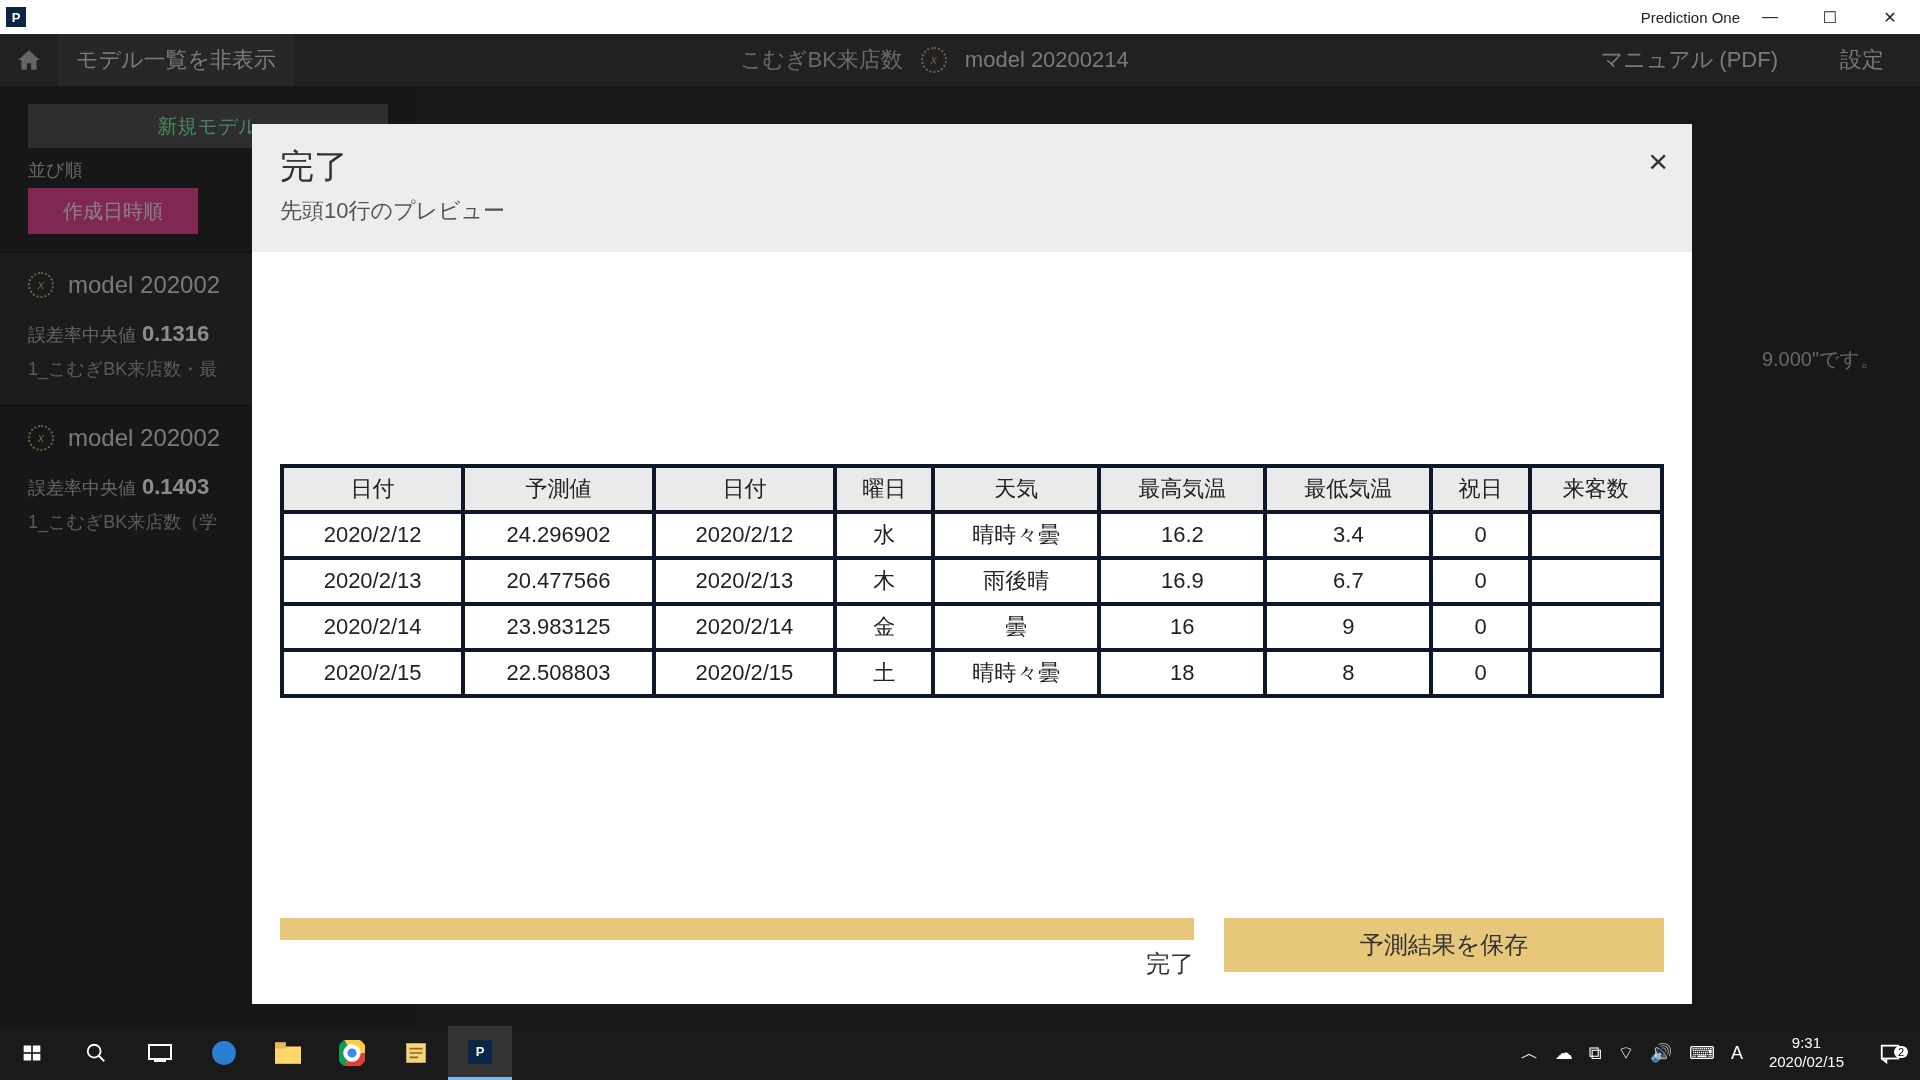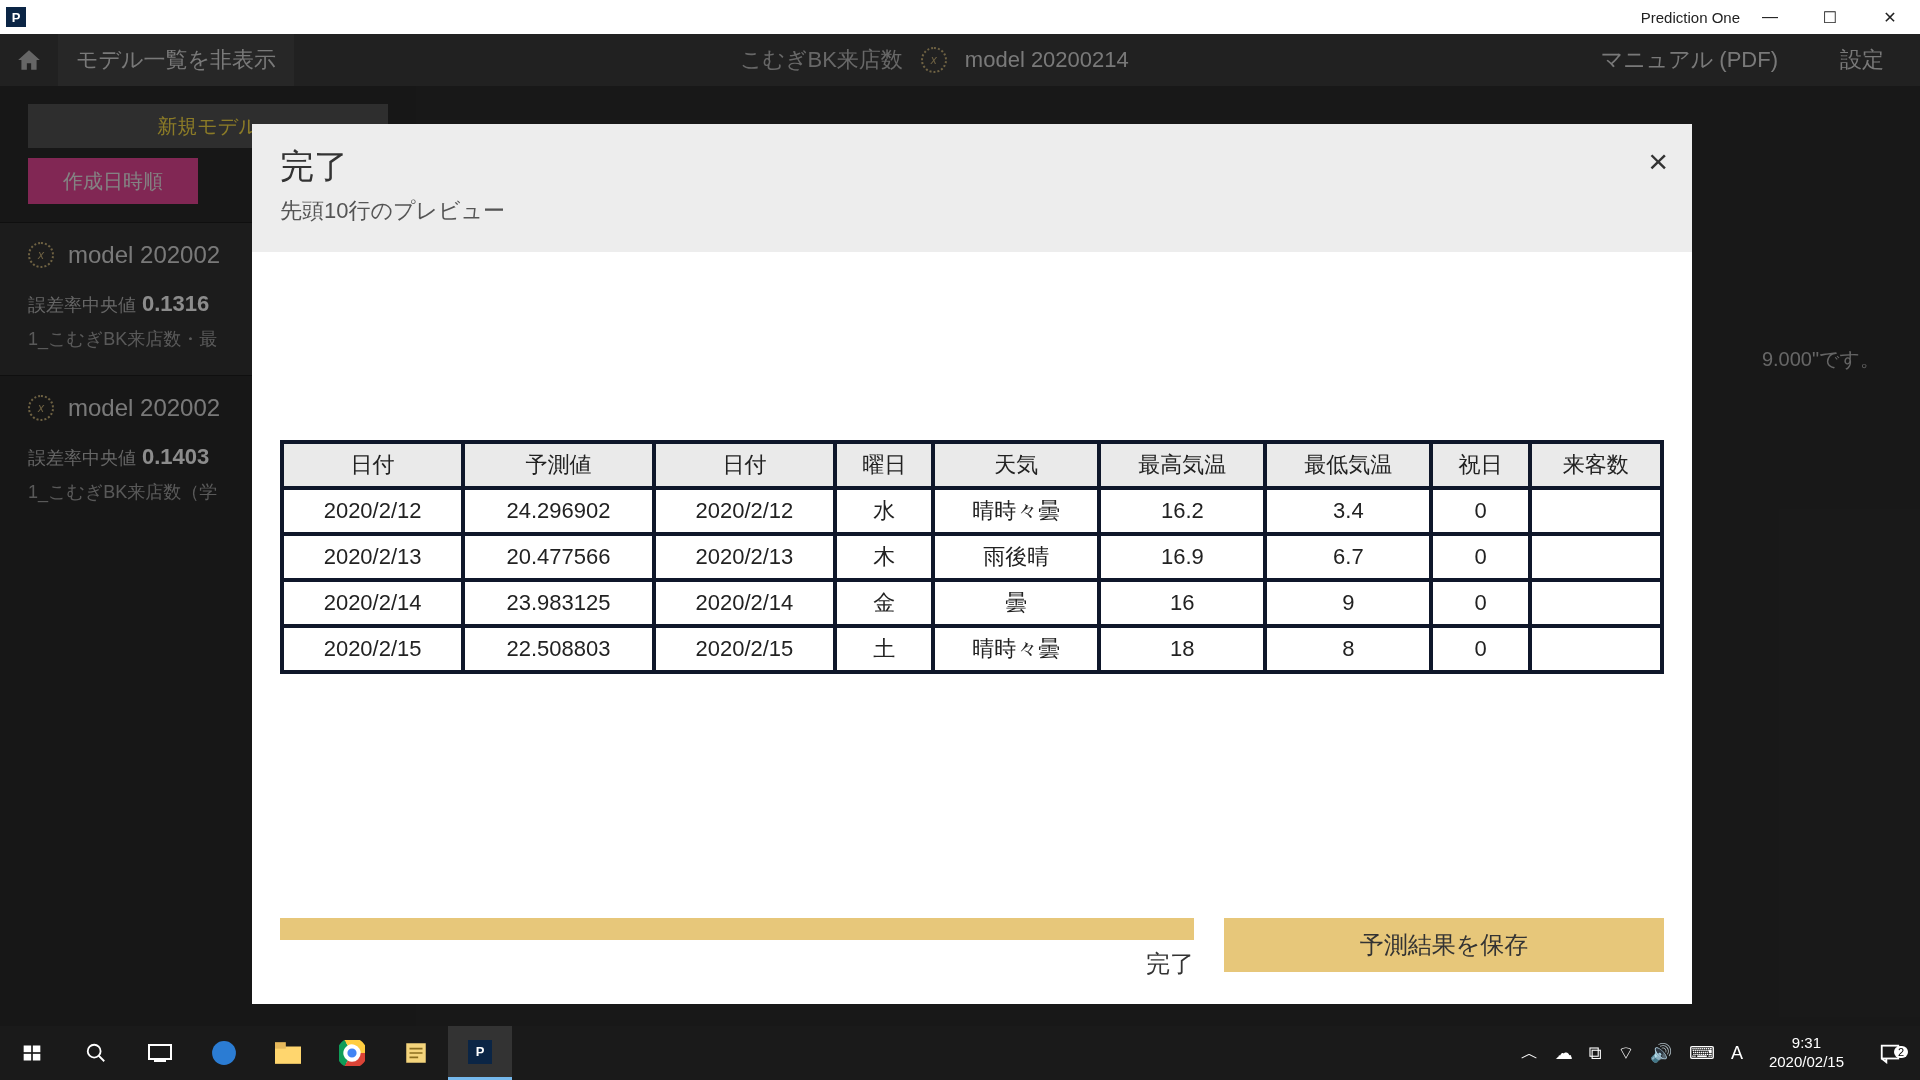--- a/index.html
+++ b/index.html
@@ -13,32 +13,32 @@
   .topbar { height: 52px; background: #3c3c3c; display: flex; align-items: center; color: #ddd; font-size: 22px; }
   .homebtn { width: 58px; height: 52px; display: flex; align-items: center; justify-content: center; }
   .hide-models { height: 52px; padding: 0 18px; display: flex; align-items: center; background: #474747; }
   .top-title { flex: 1; display: flex; align-items: center; justify-content: center; gap: 18px; }
   .top-title .sub { color: #bdbdbd; }
   .var-icon { width: 26px; height: 26px; border: 2px dotted #c9b27a; border-radius: 50%; display: inline-flex; align-items: center; justify-content: center; font-size: 12px; color: #c9b27a; font-style: italic; }
   .manual { padding: 0 26px; }
   .settings { padding: 0 36px; }
   .body2col { display: flex; height: calc(100% - 52px); }
   .sidebar { width: 416px; background: #2b2b2b; color: #ccc; }
-  .newmodel { margin: 18px 28px 10px 28px; height: 44px; background: #545454; color: #fde047; display: flex; align-items: center; justify-content: center; font-size: 20px; }
+  .newmodel { margin: 18px 28px 10px 28px; height: 44px; background: #545454; color: #86efac; display: flex; align-items: center; justify-content: center; font-size: 20px; }
   .sortlabel { margin: 6px 0 6px 28px; font-size: 18px; color: #bbb; }
   .sortbtn { margin: 0 0 18px 28px; width: 170px; height: 46px; background: #ec4899; color: #eee; display: flex; align-items: center; justify-content: center; font-size: 20px; }
   .modelcard { padding: 18px 14px 24px 28px; border-top: 1px solid #1c1c1c; }
   .modelcard.active { background: #333; }
   .modelcard .mt { display: flex; align-items: center; gap: 14px; font-size: 24px; color: #ddd; margin-bottom: 22px; }
   .modelcard .err { font-size: 18px; color: #bbb; margin-bottom: 10px; }
   .modelcard .err b { color: #fff; font-size: 22px; font-weight: bold; margin-left: 6px; }
   .modelcard .file { font-size: 18px; color: #a3a3a3; }
   .main { flex: 1; background: #2d2d2d; color: #bbb; padding: 260px 40px 0 0; font-size: 20px; text-align: right; }
   .dim-overlay { position: absolute; inset: 0; background: rgba(0,0,0,0.45); }
-  .modal { position: absolute; left: 252px; top: 90px; width: 1440px; height: 880px; background: #fff; display: flex; flex-direction: column; }
+  .modal { position: absolute; left: 252px; top: 90px; width: 1440px; height: 880px; background: #fff; display: flex; flex-direction: column; gap: 24px; }
   .modal-head { height: 128px; background: #ededed; padding: 20px 34px 0 28px; position: relative; color: #333; }
   .modal-title { font-size: 34px; font-weight: 300; margin-bottom: 6px; }
   .modal-sub { font-size: 22px; color: #555; }
   .modal-close { position: absolute; right: 24px; top: 18px; font-size: 34px; color: #333; cursor: pointer; }
   .modal-body { flex: 1; padding: 188px 28px 0 28px; overflow: auto; }
   table.preview { border-collapse: collapse; width: 100%; }
   table.preview th, table.preview td { border: 4px solid #0f172a; padding: 6px 8px; font-size: 22px; color: #222; text-align: center; font-weight: normal; white-space: nowrap; }
   table.preview th { background: #eaeaea; }
   table.preview td.empty { background: #fff; }
   .modal-foot { height: 104px; padding: 18px 28px 24px 28px; display: flex; align-items: flex-start; gap: 30px; }
@@ -83,20 +83,21 @@
       <span class="var-icon">x</span>
       <span>model 20200214</span>
     </div>
     <div class="manual">マニュアル (PDF)</div>
     <div class="settings">設定</div>
   </div>
 
   <div class="body2col">
     <div class="sidebar">
       <div class="newmodel">新規モデル</div>
+      <div class="sortlabel">並び順</div>
       <div class="sortbtn">作成日時順</div>
 
       <div class="modelcard active">
         <div class="mt">
           <span class="var-icon">x</span>
           <span>model 202002</span>
         </div>
         <div class="err"><span>誤差率中央値</span><b>0.1316</b></div>
         <div class="file">1_こむぎBK来店数・最</div>
       </div>

